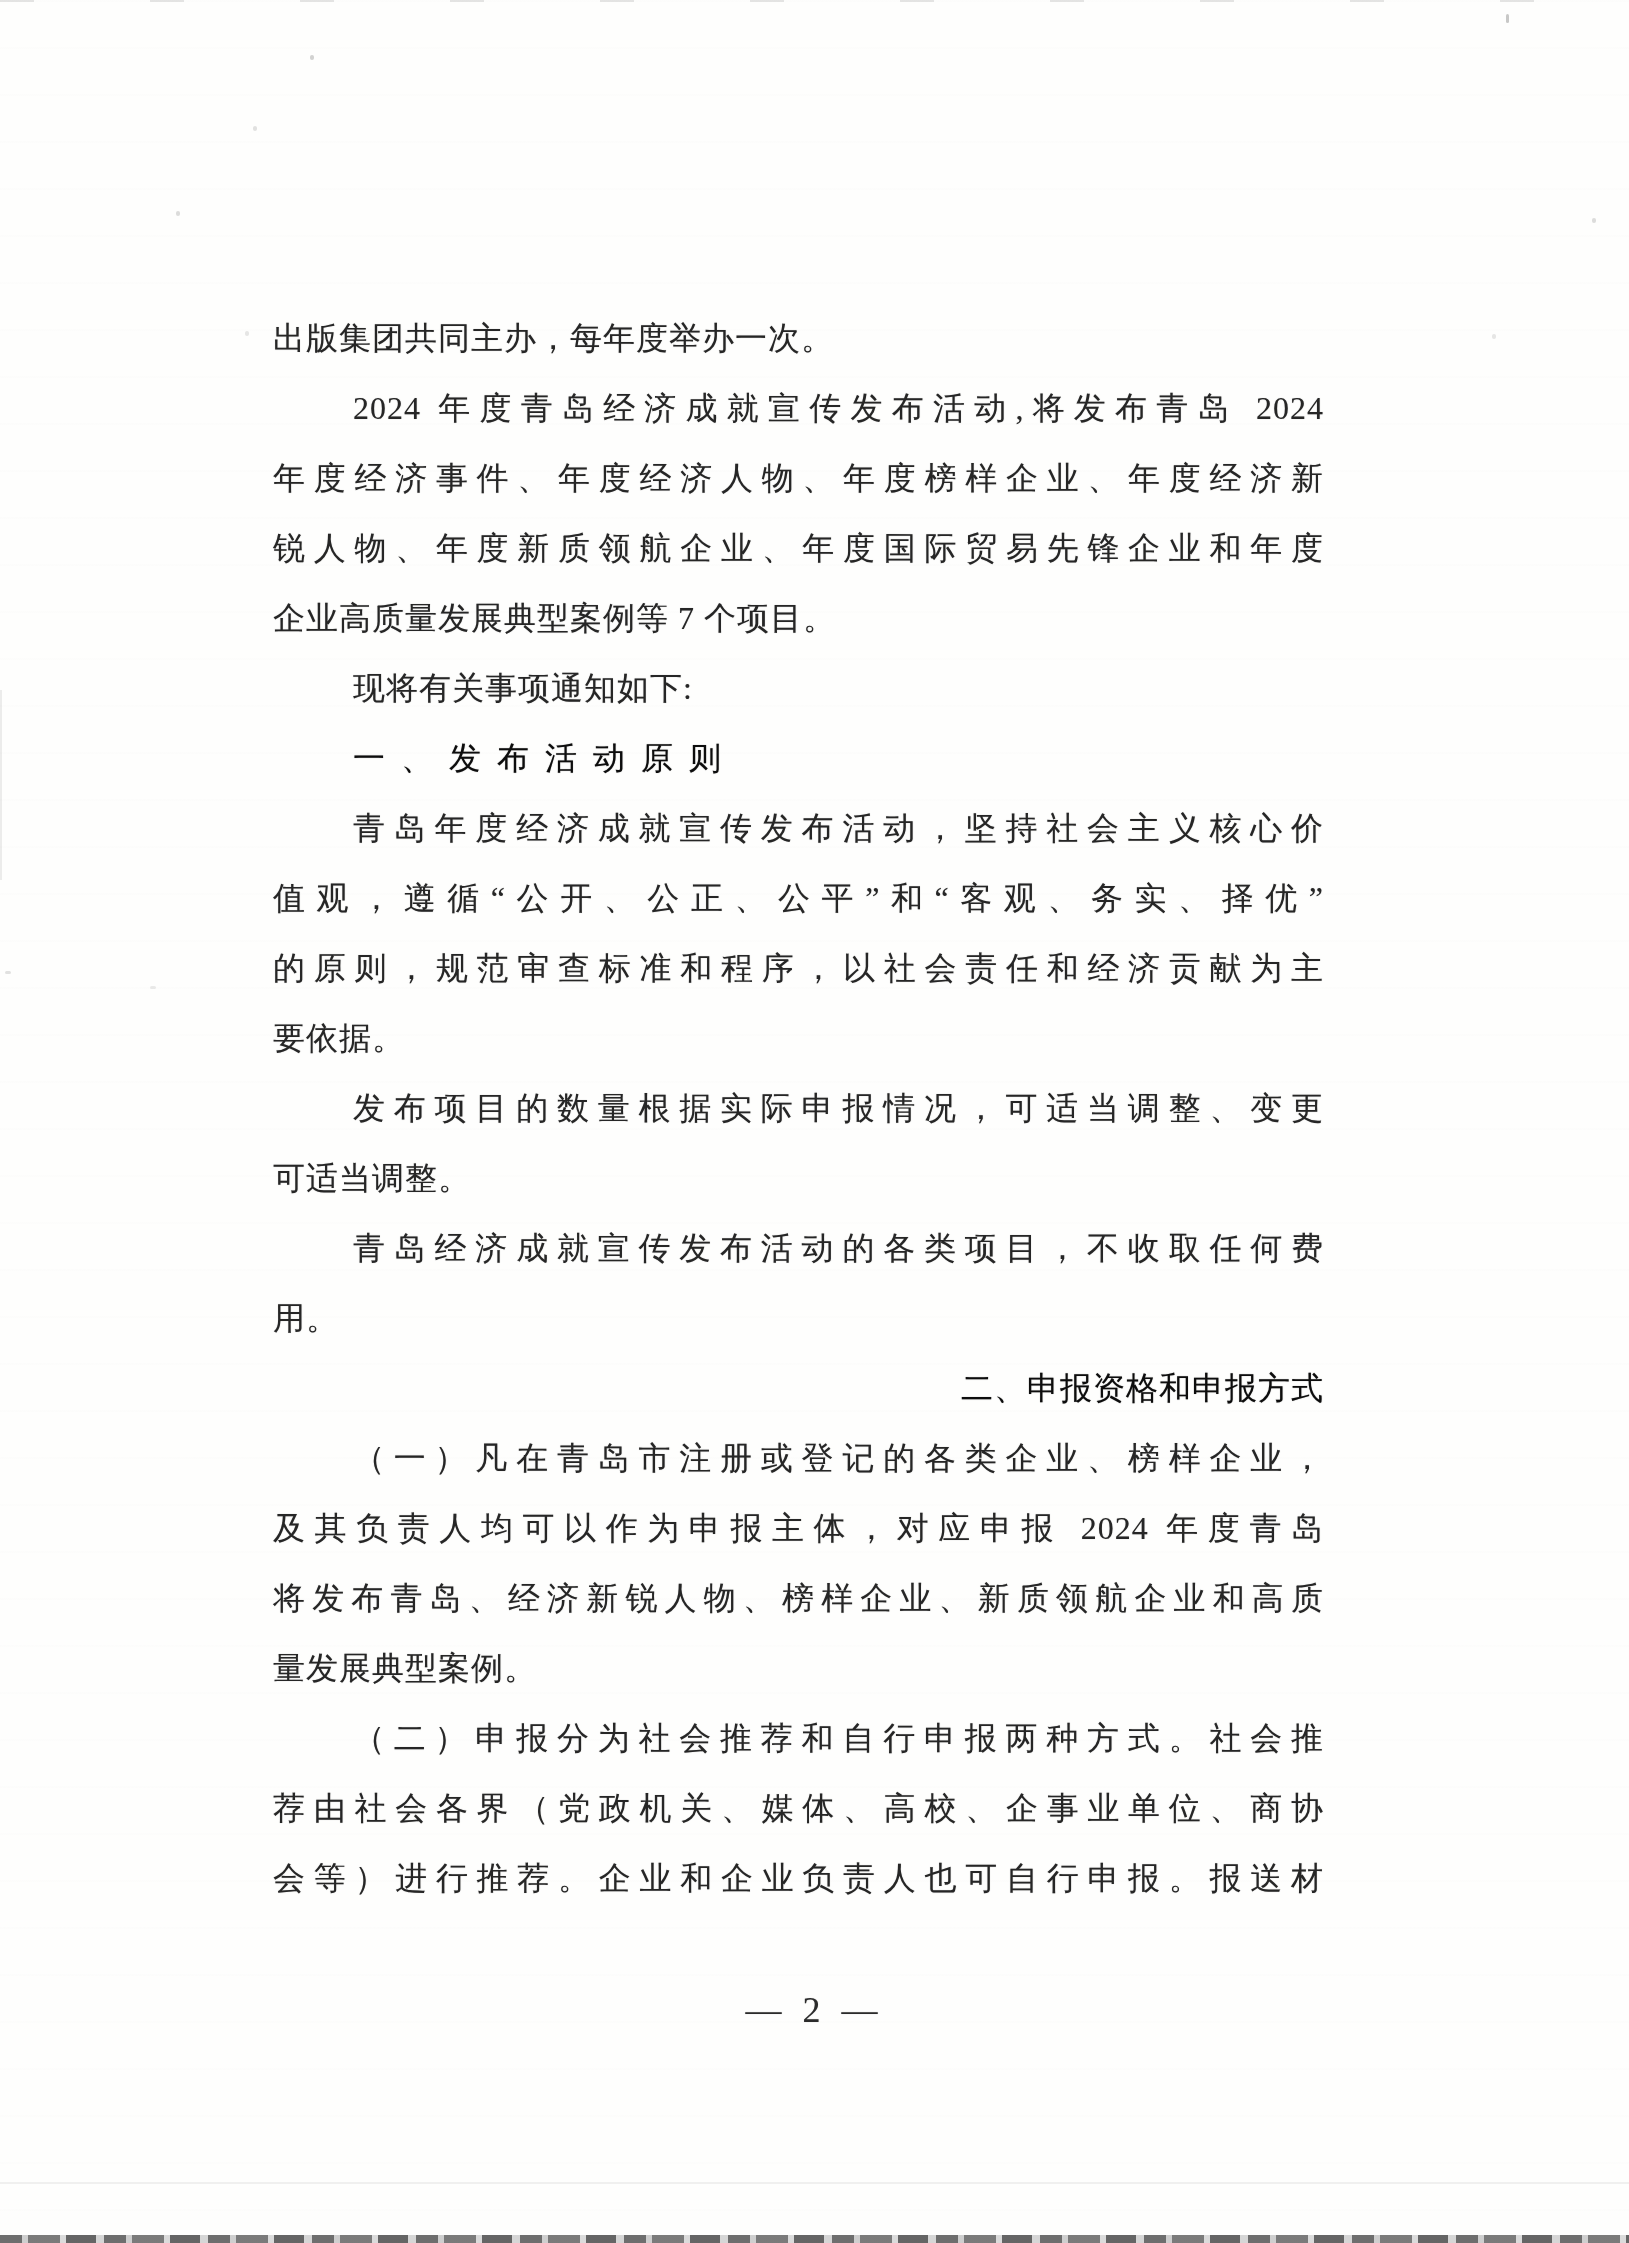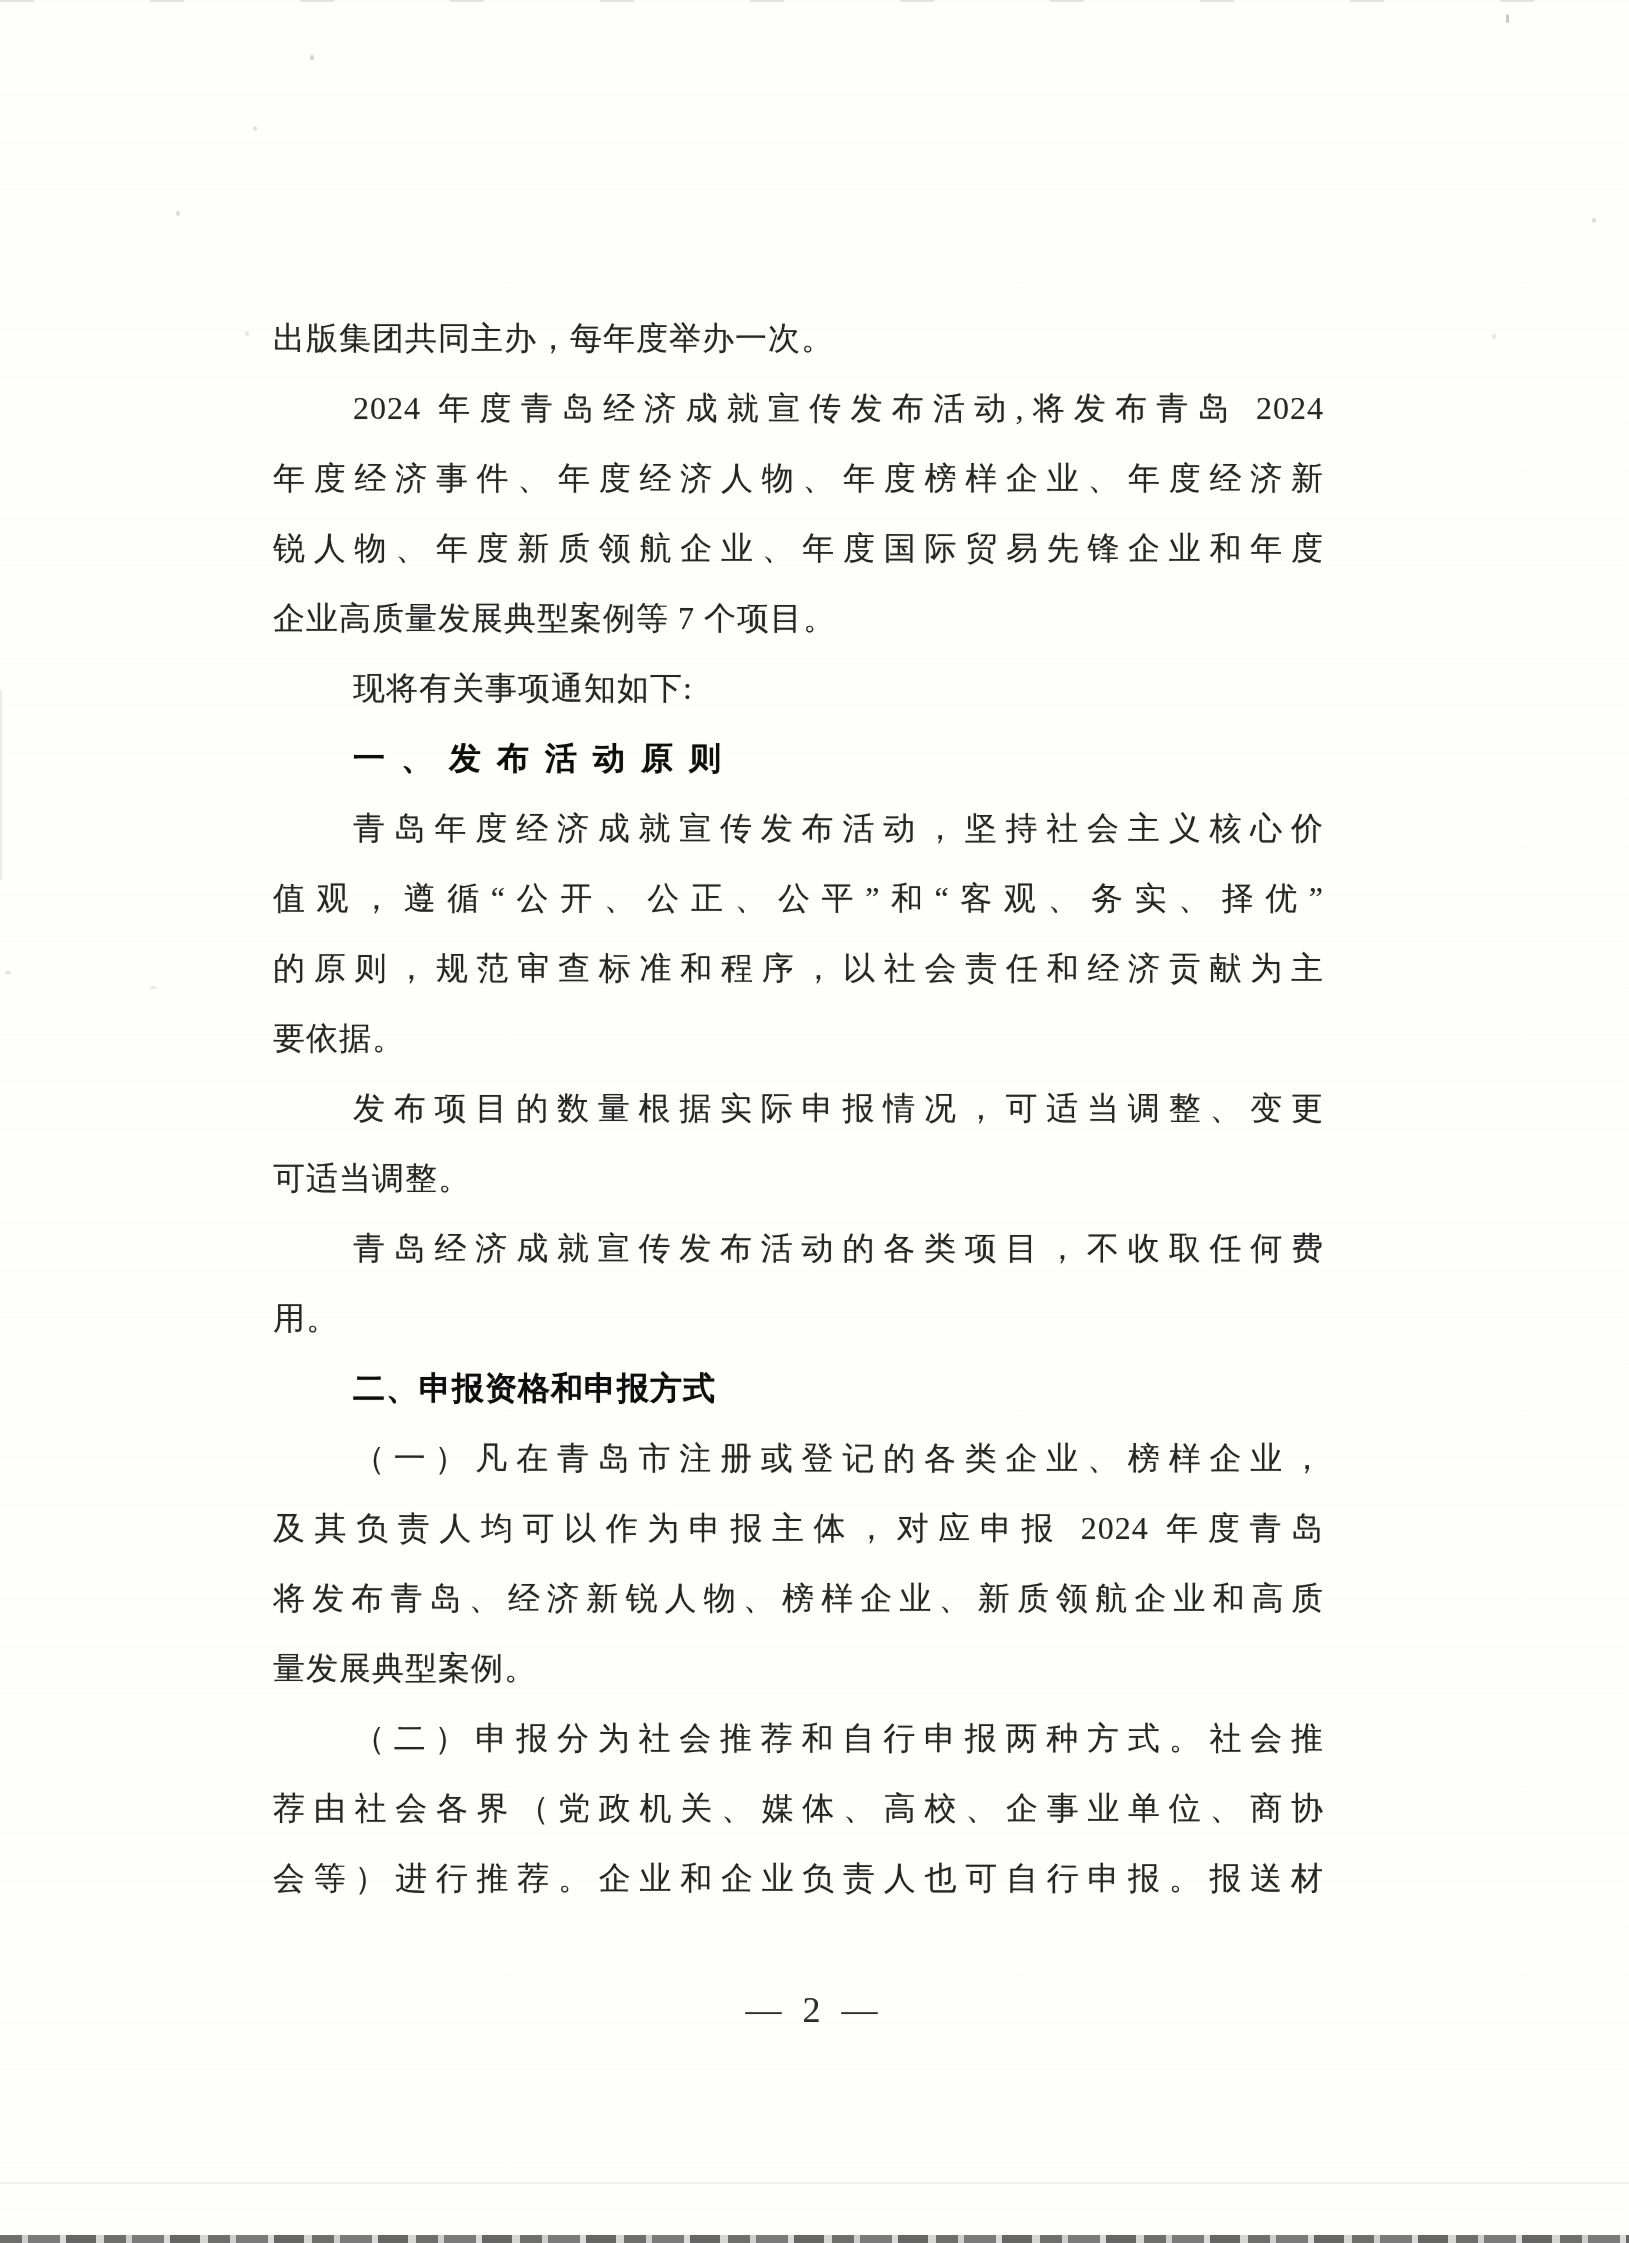--- a/index.html
+++ b/index.html
@@ -35,26 +35,26 @@
 
   .indent { text-indent: 80px; }
 
   .just {
     text-align: justify;
     text-align-last: justify;
   }
 
   .head {
     font-family: "Liberation Sans", "DejaVu Sans", sans-serif;
-    font-weight: 700;
+    font-weight: 400;
     color: #0d0d0d;
     text-shadow: 0 0 1px rgba(0,0,0,0.45);
   }
   .head1 { letter-spacing: 16px; }
-  .head2 { letter-spacing: 1px; }
+  .head2 { letter-spacing: 1px; text-align: right; }
 
   .pagenum {
     position: absolute;
     top: 1988px;
     left: 0;
     width: 100%;
     height: 44px;
     line-height: 44px;
     text-align: center;
     font-size: 36px;

